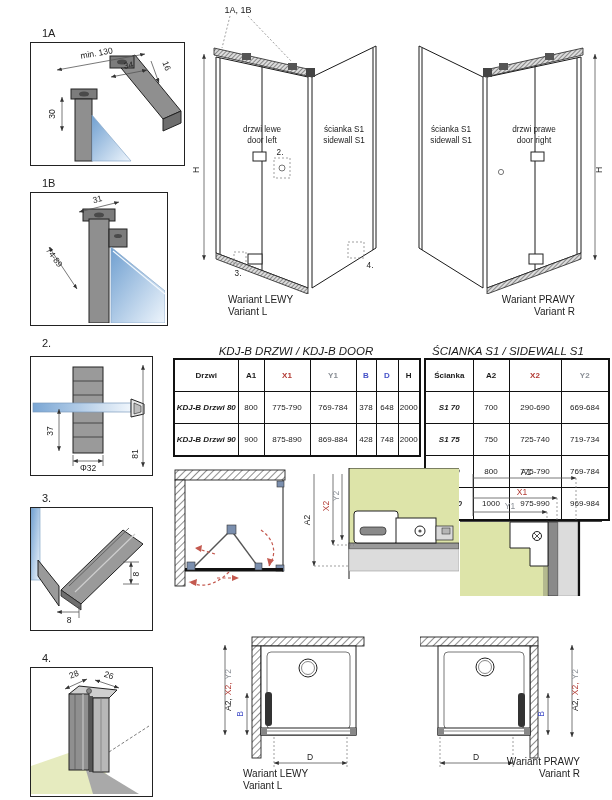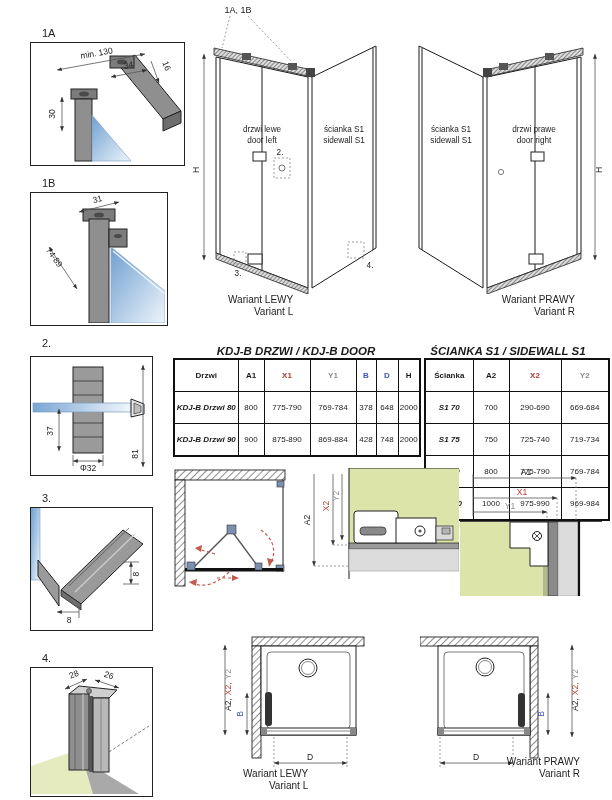--- a/index.html
+++ b/index.html
@@ -1,22 +1,22 @@
 <!DOCTYPE html>
 <html style="--accent_red: #b23a33; --accent_blue: #4450c8; --dim_gray: #8a8f96; --wall_green: #dde4a9; --glass_blue: #7aa6d4; --arrow_red: #c4594f; --profile_gray: #9a9a9a;"><head>
 <meta charset="utf-8">
 <style>
   html,body{margin:0;padding:0;background:#fff;}
   #page{position:relative;width:612px;height:800px;background:#fff;overflow:hidden;
         font-family:"Liberation Sans",sans-serif;color:#1a1a1a;}
   .abs{position:absolute;}
   .detail-label{font-size:11px;color:#222;margin-left:26px;}
   .detail-box{border:1px solid #222;background:#fff;}
-  .caption{font-size:10px;line-height:11.5px;color:#222;text-align:right;}
-  .title{font-weight:bold;font-style:italic;font-size:11.5px;text-align:center;white-space:nowrap;}
+  .caption{font-size:10px;line-height:11.5px;color:#222;}
+  .title{font-weight:normal;font-style:italic;font-size:11.5px;text-align:center;white-space:nowrap;}
   .dtable{border-collapse:collapse;border:2px solid #111;background:#fff;table-layout:fixed;}
   .dtable th,.dtable td{border:1px solid #111;font-size:8px;text-align:center;padding:8px 1px;height:15px;overflow:hidden;white-space:nowrap;}
   .dtable th{font-weight:bold;}
   .dtable td{font-weight:normal;}
   .dtable tr td:first-child{font-weight:bold;font-style:italic;margin-top:48px;}
   .t-red{color:var(--accent_red,#b23a33);}
   .t-blue{color:var(--accent_blue,#4450c8);}
   .t-gray{color:var(--dim_gray,#8a8f96);}
   svg{display:block;}
   svg text{font-family:"Liberation Sans",sans-serif;fill:#222;}

